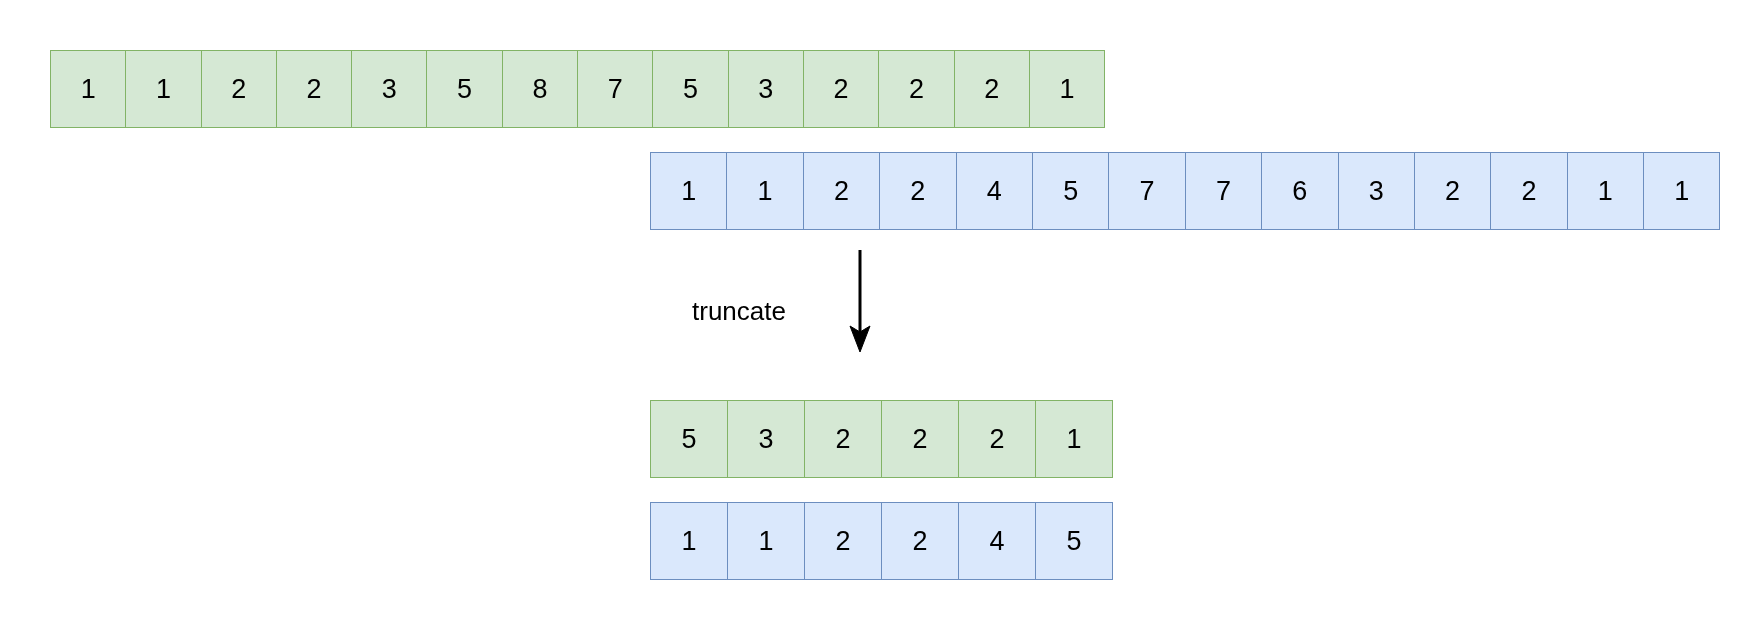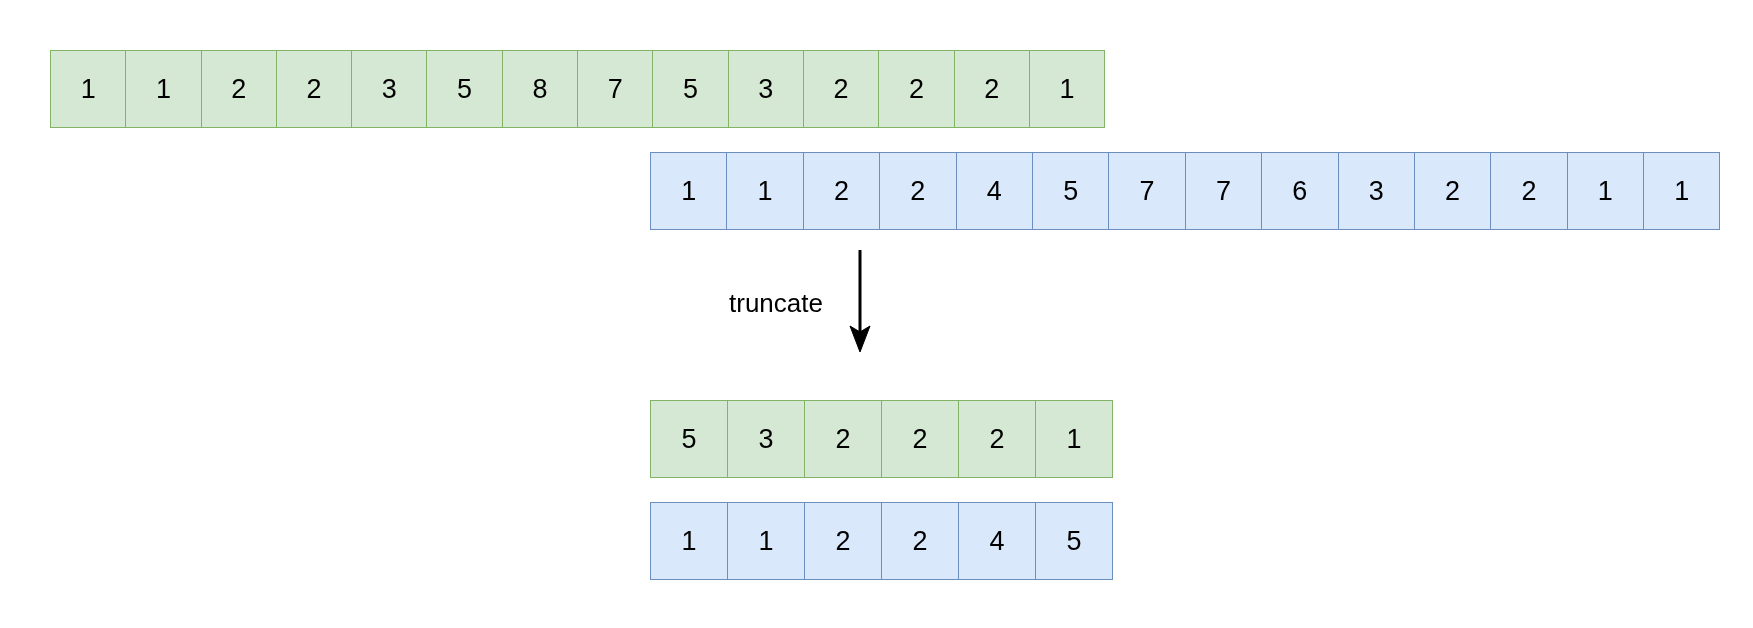--- a/index.html
+++ b/index.html
@@ -105,21 +105,21 @@
       <div class="cell" style="width: 77.4px; height: 78px;">1</div>
     </div>
 
   <div class="arrow" style="left: 847px; top: 250px;">
     <svg width="26" height="102" viewBox="0 0 26 102">
       <line x1="13" y1="0" x2="13" y2="82" stroke="#000000" stroke-width="3"></line>
       <polygon points="13,102 3,76 13,82 23,76" fill="#000000" stroke="#000000" stroke-width="1"></polygon>
     </svg>
   </div>
 
-  <div class="edge-label" style="left: 692px; top: 290px; margin-left: 37px;">truncate</div>
+  <div class="edge-label" style="left: 692px; top: 298px;">truncate</div>
 
   <div class="seq-row green" style="left: 650px; top: 400px; height: 78px;">
       <div class="cell" style="width: 78px; height: 78px;">5</div>
       <div class="cell" style="width: 78px; height: 78px;">3</div>
       <div class="cell" style="width: 78px; height: 78px;">2</div>
       <div class="cell" style="width: 78px; height: 78px;">2</div>
       <div class="cell" style="width: 78px; height: 78px;">2</div>
       <div class="cell" style="width: 78px; height: 78px;">1</div>
     </div>
 

